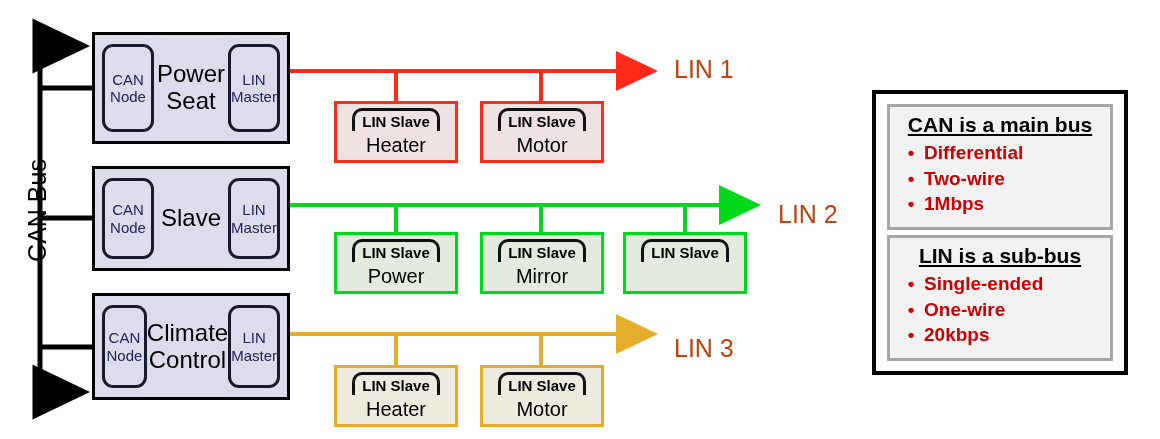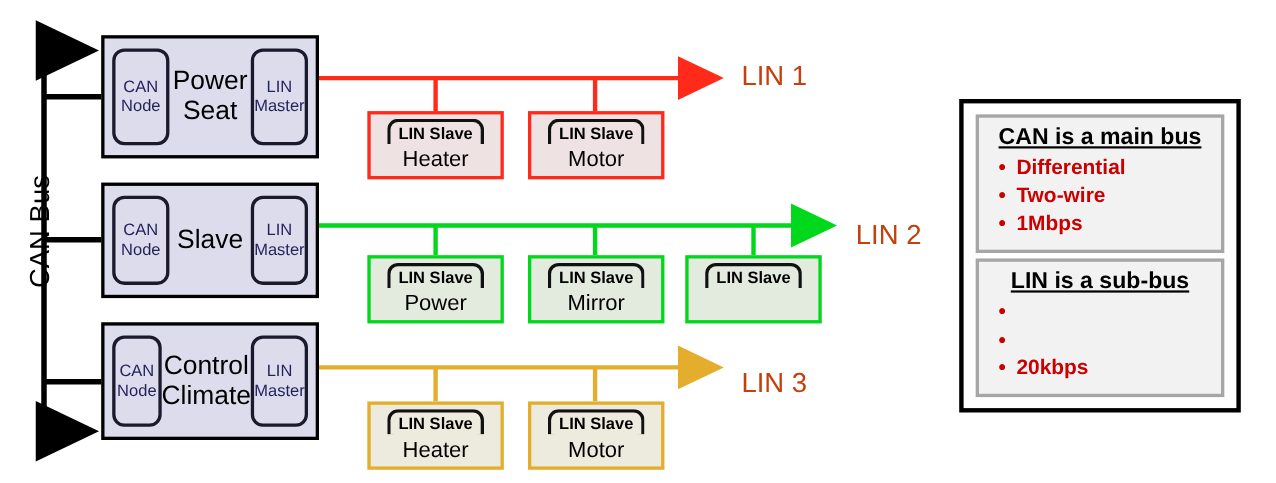--- a/index.html
+++ b/index.html
@@ -249,22 +249,22 @@
       <span>Master</span>
     </div>
   </div>
 
   <div class="abs module" style="left:92px; top:293px; width:198px; height:107px;">
     <div class="sub-node">
       <span>CAN</span>
       <span>Node</span>
     </div>
     <div class="module-title">
+      <span>Climate</span>
       <span>Control</span>
-      <span>Climate</span>
     </div>
     <div class="sub-node">
       <span>LIN</span>
       <span>Master</span>
     </div>
   </div>
 
   <div class="abs slave" style="left:334px; top:101px; width:124px; height:62px;">
     <div class="slave-tab">LIN Slave</div>
     <div class="slave-name">Heater</div>
@@ -314,23 +314,25 @@
       <div class="legend-item">
         <span class="legend-bullet">•</span>
         <span>1Mbps</span>
       </div>
     </div>
 
     <div class="legend-card">
       <div class="legend-heading">LIN is a sub-bus</div>
       <div class="legend-item">
         <span class="legend-bullet">•</span>
-      </div>
-      <div class="legend-item">
-        <span class="legend-bullet">•</span>
+        <span>Single-ended</span>
+      </div>
+      <div class="legend-item">
+        <span class="legend-bullet">•</span>
+        <span>One-wire</span>
       </div>
       <div class="legend-item">
         <span class="legend-bullet">•</span>
         <span>20kbps</span>
       </div>
     </div>
 
   </div>
 
 </div>

